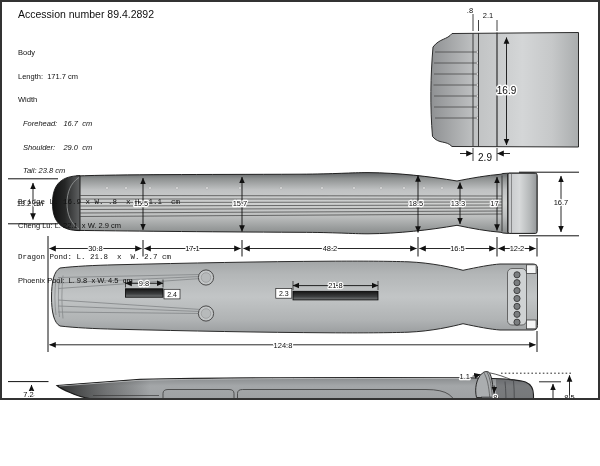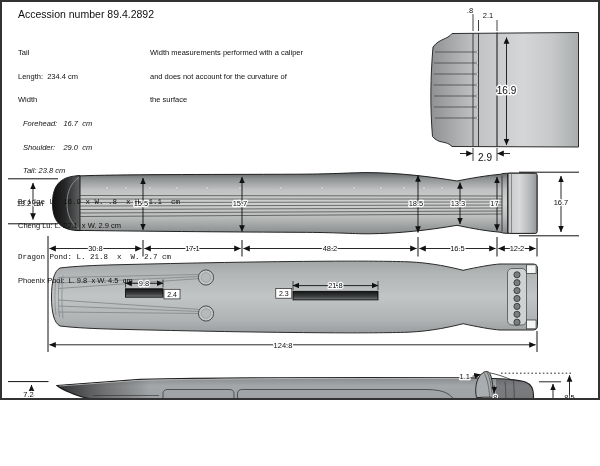--- a/index.html
+++ b/index.html
@@ -17,37 +17,32 @@
   .dimbox{font-size:7px;fill:#111;}
 </style>
 </head>
 <body>
 
 <div class="canvas">
 
   <div class="accession">Accession number 89.4.2892</div>
 
   <div class="info">
-    <div>Tail</div>
-    <div>Length:  234.4 cm</div>
+    <div>Body</div>
+    <div>Length:  171.7 cm</div>
     <div>Width</div>
     <div class="ind">Forehead:   16.7  cm</div>
     <div class="ind">Shoulder:    29.0  cm</div>
     <div class="ind">Tail: 23.8 cm</div>
     <div class="gap">Bridge L. 16.9 x W. .8  x H. 1.1  cm</div>
     <div>Cheng Lu: L. 22.1  x W. 2.9 cm</div>
     <div class="gap">Dragon Pond: L. 21.8  x  W. 2.7 cm</div>
     <div>Phoenix Pool:  L. 9.8  x W. 4.5  cm</div>
   </div>
 
-  <div class="note">
-    <div>Width measurements performed with a caliper</div>
-    <div>and does not account for the curvature of</div>
-    <div>the surface</div>
-  </div>
 
   <svg width="600" height="466" viewBox="0 0 600 466">
     <defs>
       <marker id="arr" viewBox="0 0 8 8" refX="7.2" refY="4" markerWidth="7" markerHeight="7" orient="auto-start-reverse" markerUnits="userSpaceOnUse">
         <path d="M0,0.7 L7.6,4 L0,7.3 Z" fill="#111"></path>
       </marker>
       <linearGradient id="gDetail" x1="0" y1="0" x2="1" y2="0">
         <stop offset="0" stop-color="#8f9193"></stop>
           <stop offset="0.3" stop-color="#c0c2c3"></stop>
         <stop offset="0.62" stop-color="#d4d6d7"></stop>

